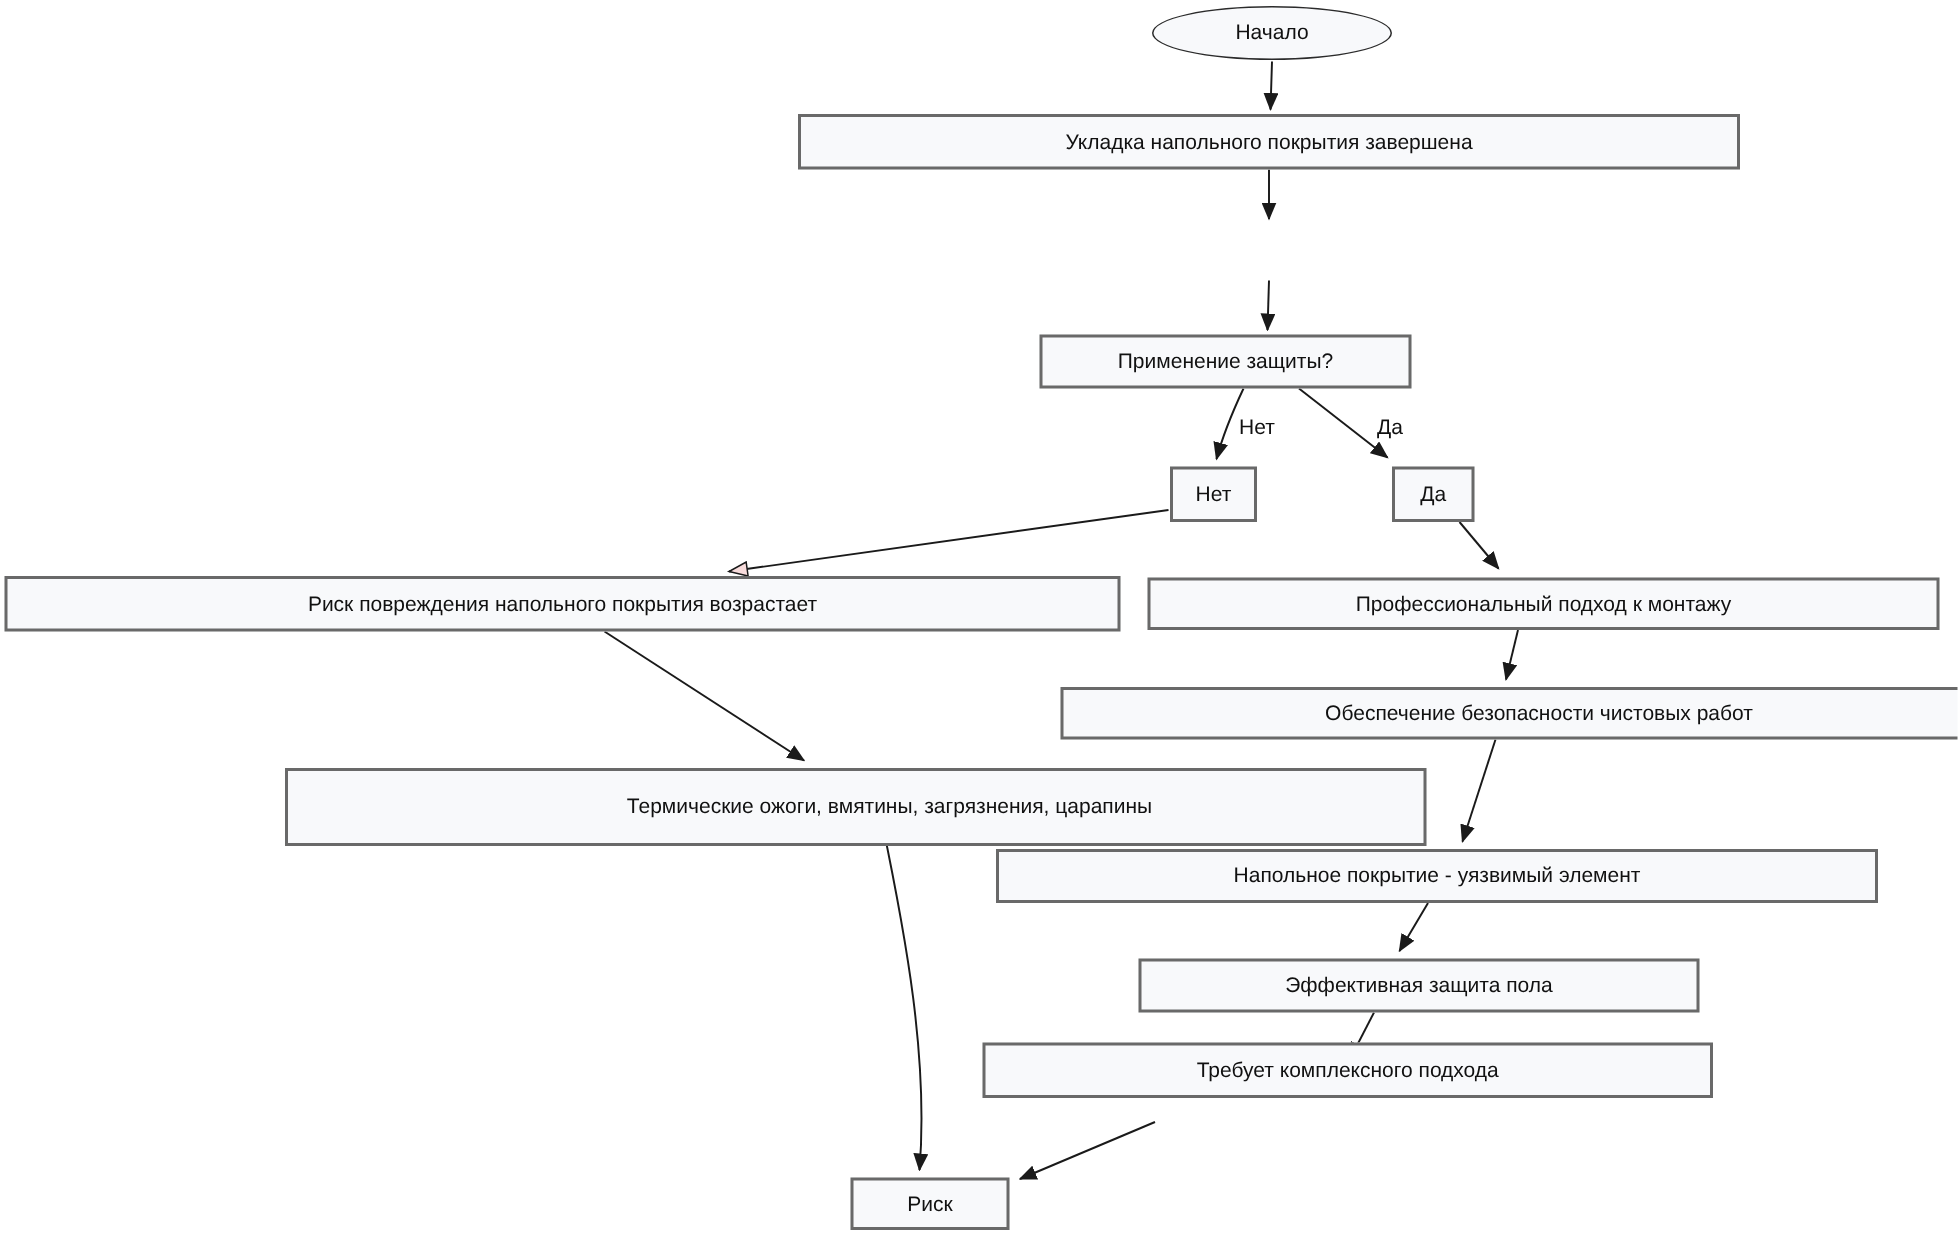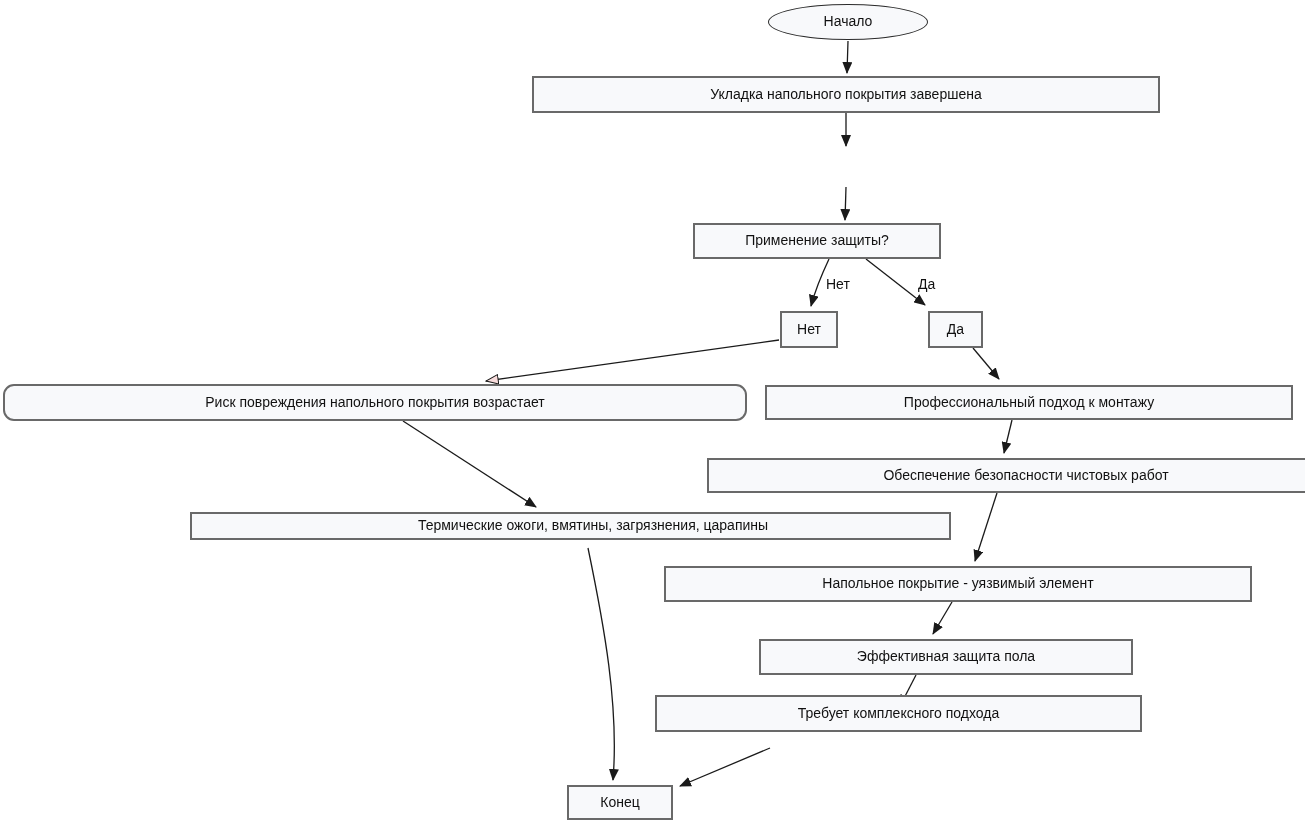--- a/index.html
+++ b/index.html
@@ -87,29 +87,29 @@
   <div class="node" style="left:693px;top:223px;width:248px;height:36px;">Применение защиты?</div>
 
   <div class="edge-label" style="left:824px;top:276px;">Нет</div>
 
   <div class="edge-label" style="left:916px;top:276px;">Да</div>
 
   <div class="node" style="left:780px;top:311px;width:58px;height:37px;">Нет</div>
 
   <div class="node" style="left:928px;top:311px;width:55px;height:37px;">Да</div>
 
-  <div class="node" style="left:3px;top:384px;width:744px;height:37px;border-radius:11px;">Риск повреждения напольного покрытия возрастает</div>
+  <div class="node" style="left:3px;top:384px;width:744px;height:37px;">Риск повреждения напольного покрытия возрастает</div>
 
   <div class="node" style="left:765px;top:385px;width:528px;height:35px;">Профессиональный подход к монтажу</div>
 
   <div class="node" style="left:707px;top:458px;width:638px;height:35px;">Обеспечение безопасности чистовых работ</div>
 
-  <div class="node" style="left:190px;top:512px;width:761px;height:28px;padding-left:45px;">Термические ожоги, вмятины, загрязнения, царапины</div>
+  <div class="node" style="left:190px;top:512px;width:761px;height:52px;padding-left:45px;">Термические ожоги, вмятины, загрязнения, царапины</div>
 
   <div class="node" style="left:664px;top:566px;width:588px;height:36px;">Напольное покрытие - уязвимый элемент</div>
 
   <div class="node" style="left:759px;top:639px;width:374px;height:36px;">Эффективная защита пола</div>
 
   <div class="node" style="left:655px;top:695px;width:487px;height:37px;">Требует комплексного подхода</div>
 
-  <div class="node" style="left:567px;top:785px;width:106px;height:35px;">Конец</div>
+  <div class="node" style="left:567px;top:785px;width:106px;height:35px;">Риск</div>
 
 </div>
 
 </body></html>

